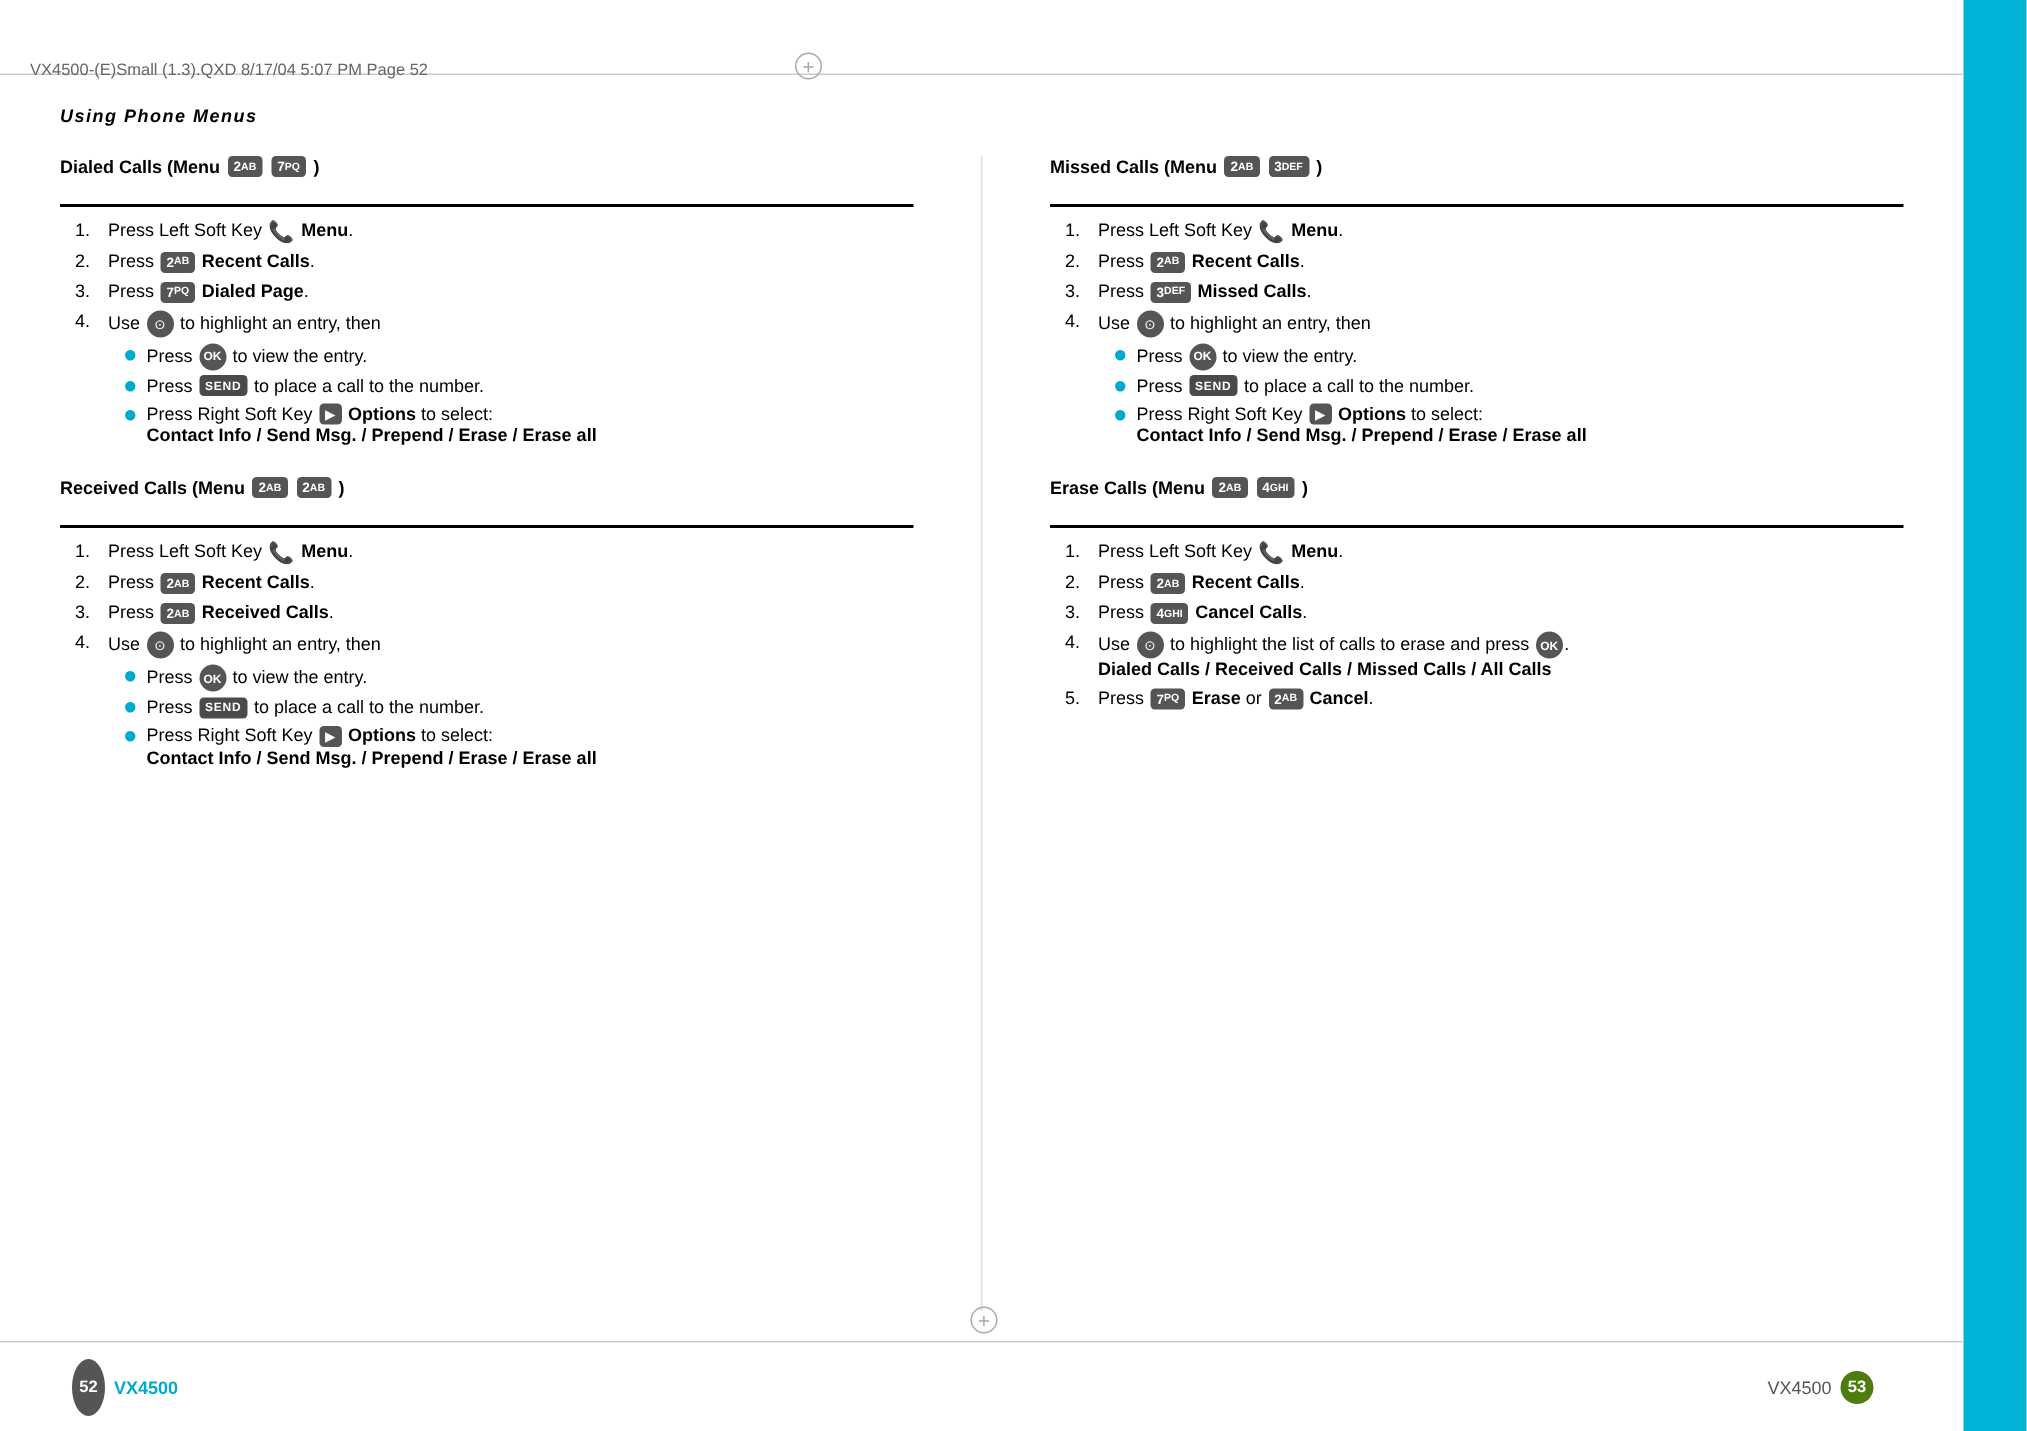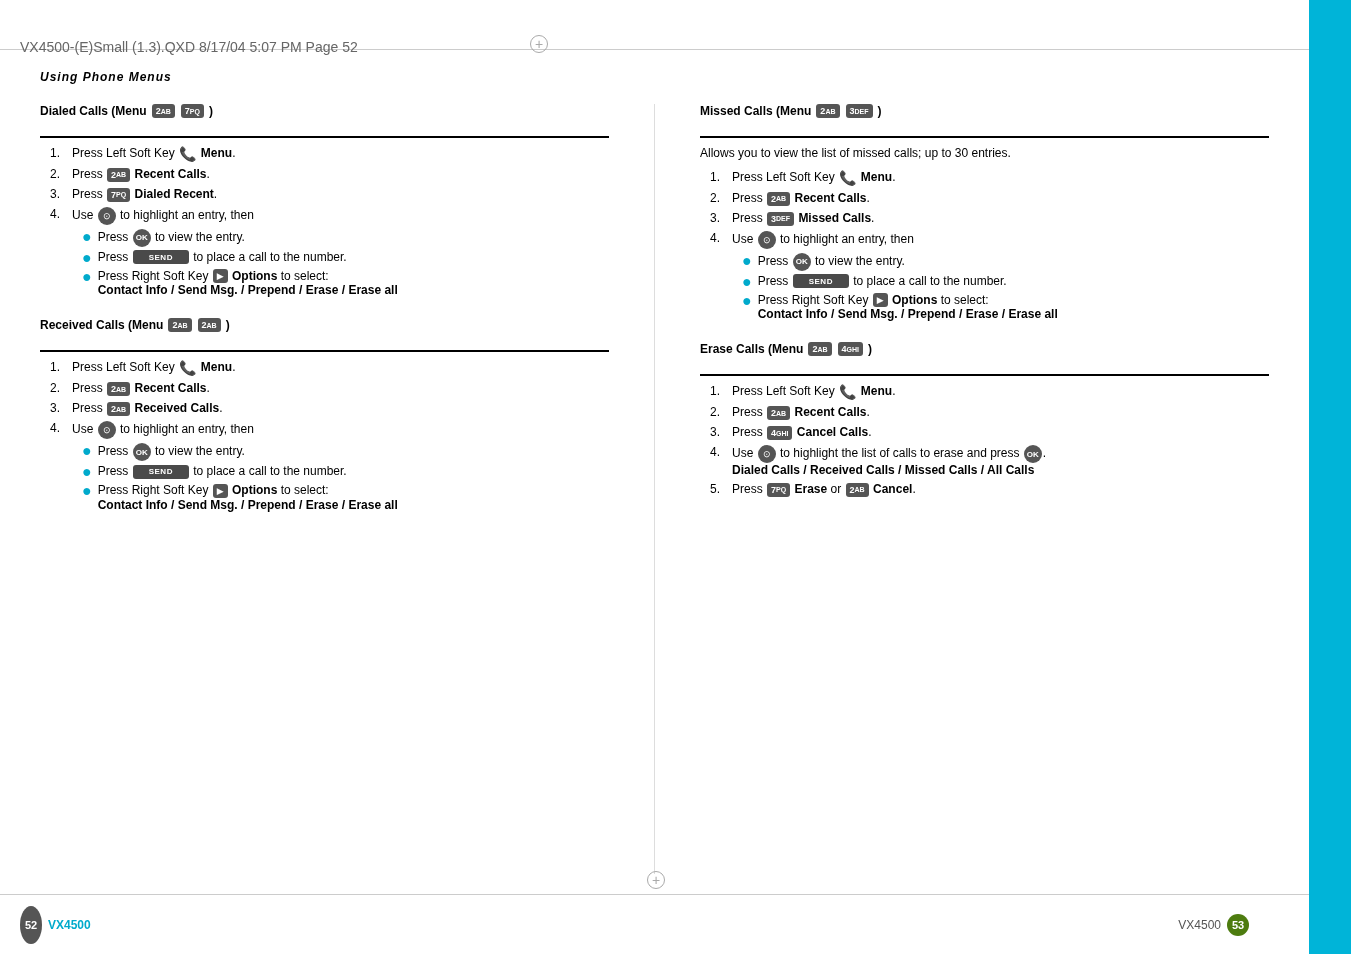--- a/index.html
+++ b/index.html
@@ -30,21 +30,21 @@
       top: 0;
       left: 0;
       right: 42px;
       height: 50px;
       border-bottom: 1px solid #ccc;
       display: flex;
       align-items: center;
       padding: 0 20px;
     }
     .top-bar-text {
-      font-size: 14px;
+      font-size: 11px;
       color: #666;
       margin-top: 45px;
     }
 
     
     .crosshair {
       position: absolute;
       width: 18px;
       height: 18px;
       border: 1px solid #aaa;
@@ -191,21 +191,21 @@
       margin: 0 1px;
       vertical-align: middle;
     }
     .key-send {
       display: inline-flex;
       align-items: center;
       justify-content: center;
       background: #4a4a4a;
       color: #fff;
       border-radius: 3px;
-      padding: 1px 16px;
+      padding: 1px 4px;
       font-size: 8px;
       font-weight: bold;
       height: 14px;
       margin: 0 1px;
       vertical-align: middle;
       letter-spacing: 0.5px;
     }
     .key-soft {
       display: inline-flex;
       align-items: center;
@@ -253,20 +253,21 @@
       background: #555;
       color: #fff;
       border-radius: 50%;
       width: 22px;
       height: 38px;
       display: flex;
       align-items: center;
       justify-content: center;
       font-size: 11px;
       font-weight: bold;
+      margin-left: 28px;
     }
     .footer-brand {
       font-size: 12px;
       color: #00aacc;
       font-weight: bold;
     }
     .footer-right {
       position: absolute;
       right: 60px;
       display: flex;
@@ -331,21 +332,21 @@
           </li>
           <li>
             <span class="step-num">2.</span>
             <span class="step-content">
               Press <span class="key-btn">2<sub style="font-size:7px">AB</sub></span> <span class="bold">Recent Calls</span>.
             </span>
           </li>
           <li>
             <span class="step-num">3.</span>
             <span class="step-content">
-              Press <span class="key-btn">7<sub style="font-size:7px">PQ</sub></span> <span class="bold">Dialed Recent</span>.
+              Press <span class="key-btn">7<sub style="font-size:7px">PQ</sub></span> <span class="bold">Dialed Page</span>.
             </span>
           </li>
           <li>
             <span class="step-num">4.</span>
             <span class="step-content">
               Use <span class="key-nav">⊙</span> to highlight an entry, then
               <ul class="bullet-list">
                 <li>
                   <span class="bullet-dot">●</span>
                   <span>Press <span class="key-ok">OK</span> to view the entry.</span>
@@ -421,21 +422,20 @@
 
     <div class="column">
 
       <div>
         <div class="section-heading">
           <span>Missed Calls (Menu</span>
           <span class="key-btn">2<sub style="font-size:7px">AB</sub></span>
           <span class="key-btn">3<sub style="font-size:7px">DEF</sub></span>
           <span>)</span>
         </div>
-        <p class="section-desc">Allows you to view the list of missed calls; up to 30 entries.</p>
         <ol class="step-list">
           <li>
             <span class="step-num">1.</span>
             <span class="step-content">
               Press Left Soft Key <span class="key-soft">📞</span> <span class="bold">Menu</span>.
             </span>
           </li>
           <li>
             <span class="step-num">2.</span>
             <span class="step-content">

